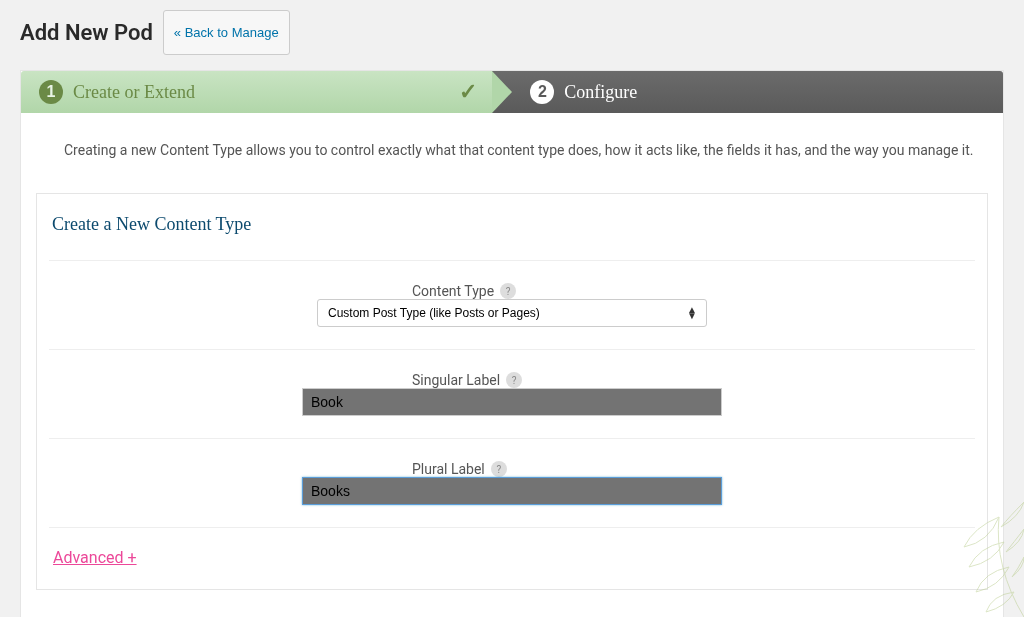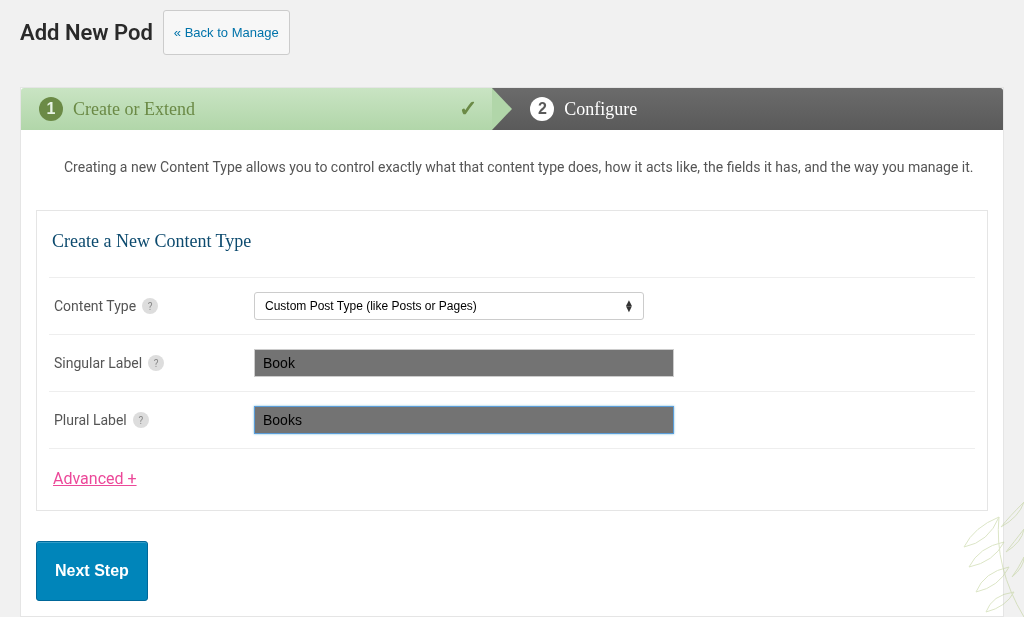--- a/index.html
+++ b/index.html
@@ -11,21 +11,21 @@
       font-family: -apple-system, BlinkMacSystemFont, "Segoe UI", Roboto, "Helvetica Neue", Arial, sans-serif;
       background: #f1f1f1;
       color: #444;
       padding: 10px 20px;
       width: 1024px;
     }
     .header-row {
       display: flex;
       align-items: center;
       gap: 10px;
-      margin-bottom: 32px;
+      margin-bottom: 15px;
     }
     .page-title {
       font-size: 22px;
       font-weight: 600;
       color: #2a2a2a;
     }
     .back-btn {
       border: 1px solid #ccc;
       background: #f7f7f7;
       color: #0073aa;
@@ -117,22 +117,23 @@
     .panel-title {
       font-family: Georgia, "Times New Roman", serif;
       font-size: 18px;
       color: #0c4a6e;
       font-weight: normal;
       padding: 0 0 25px 3px;
     }
     .form-row {
       display: flex;
       align-items: center;
-      padding: 14px 5px;
+      padding: 22px 5px;
       border-top: 1px solid #eee;
+      flex-direction: column;
     }
     .form-label {
       width: 200px;
       font-size: 14px;
       color: #555;
       display: flex;
       align-items: center;
       gap: 6px;
     }
     .help-icon {

